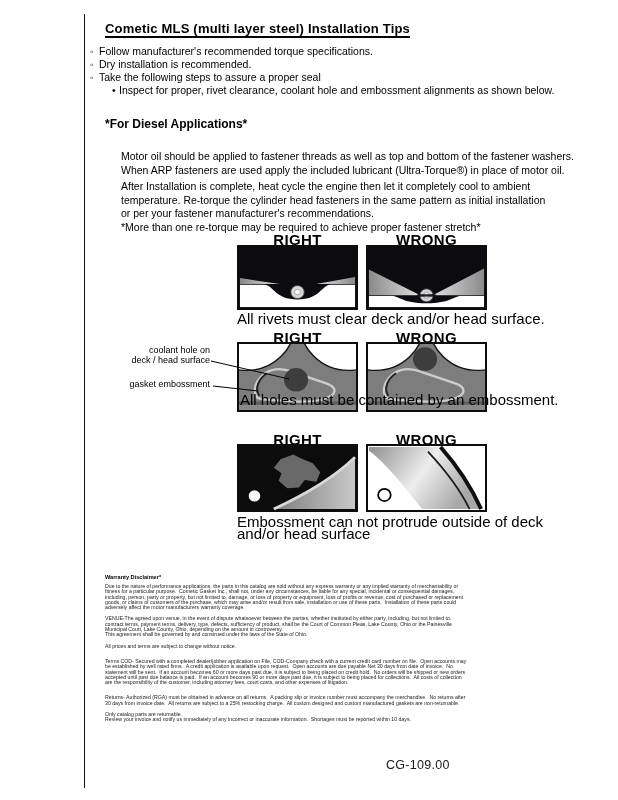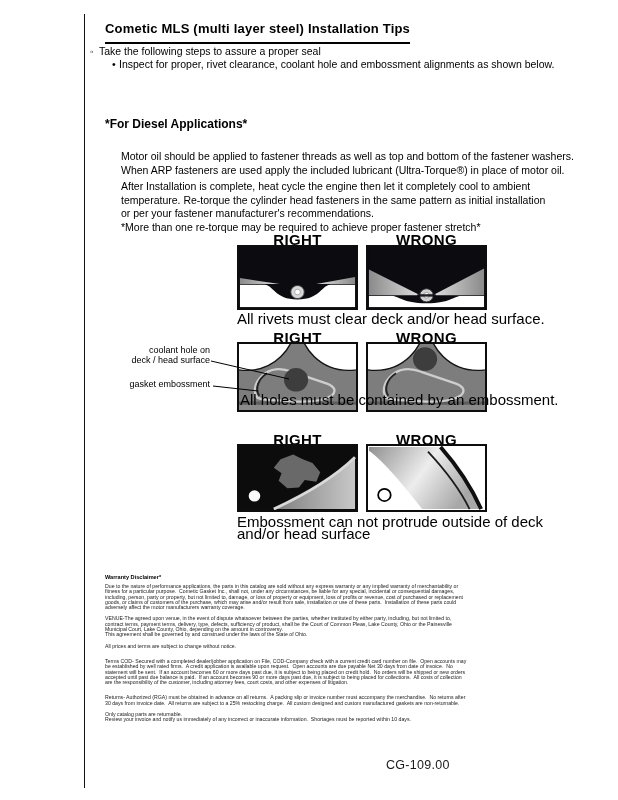--- a/index.html
+++ b/index.html
@@ -6,21 +6,21 @@
   .page{
     position:relative;width:618px;height:800px;background:#ffffff;
     font-family:"Liberation Sans","DejaVu Sans",sans-serif;color:#000;
     overflow:hidden;
   }
   .abs{position:absolute;}
   .left-rule{left:84px;top:14px;width:1px;height:774px;background:#111;}
 
   .title{
     left:105px;top:21px;font-size:13px;font-weight:bold;letter-spacing:.2px;
-    border-bottom:2px solid #000;padding-bottom:6px;margin:0;white-space:pre;
+    border-bottom:2px solid #000;padding-bottom:0;margin:0;white-space:pre;
   }
   .tips{left:90px;top:45px;font-size:10.5px;line-height:13px;}
   .tip{position:relative;white-space:pre;}
   .tip.lvl1{padding-left:9px;}
   .tip.lvl1::before{content:"◦";position:absolute;left:0;top:0;font-size:10px;}
   .tip.lvl2{padding-left:29px;}
   .tip.lvl2::before{content:"•";position:absolute;left:22px;top:0;}
 
   .h2{left:105px;top:117px;font-size:12px;font-weight:bold;margin:0;white-space:pre;}
   .para{font-size:10.5px;line-height:13.5px;white-space:pre;margin:16px;}
@@ -52,20 +52,22 @@
 </head>
 <body>
 
 <div class="page">
 
   <div class="abs left-rule"></div>
 
   <h1 class="abs title">Cometic MLS (multi layer steel) Installation Tips</h1>
 
   <div class="abs tips">
+    <div class="tip lvl1">Follow manufacturer's recommended torque specifications.</div>
+    <div class="tip lvl1">Dry installation is recommended.</div>
     <div class="tip lvl1">Take the following steps to assure a proper seal</div>
     <div class="tip lvl2">Inspect for proper, rivet clearance, coolant hole and embossment alignments as shown below.</div>
   </div>
 
   <h2 class="abs h2">*For Diesel Applications*</h2>
   <p class="abs para p1">Motor oil should be applied to fastener threads as well as top and bottom of the fastener washers.
 When ARP fasteners are used apply the included lubricant (Ultra-Torque®) in place of motor oil.</p>
   <p class="abs para p2">After Installation is complete, heat cycle the engine then let it completely cool to ambient
 temperature. Re-torque the cylinder head fasteners in the same pattern as initial installation
 or per your fastener manufacturer's recommendations.</p>

